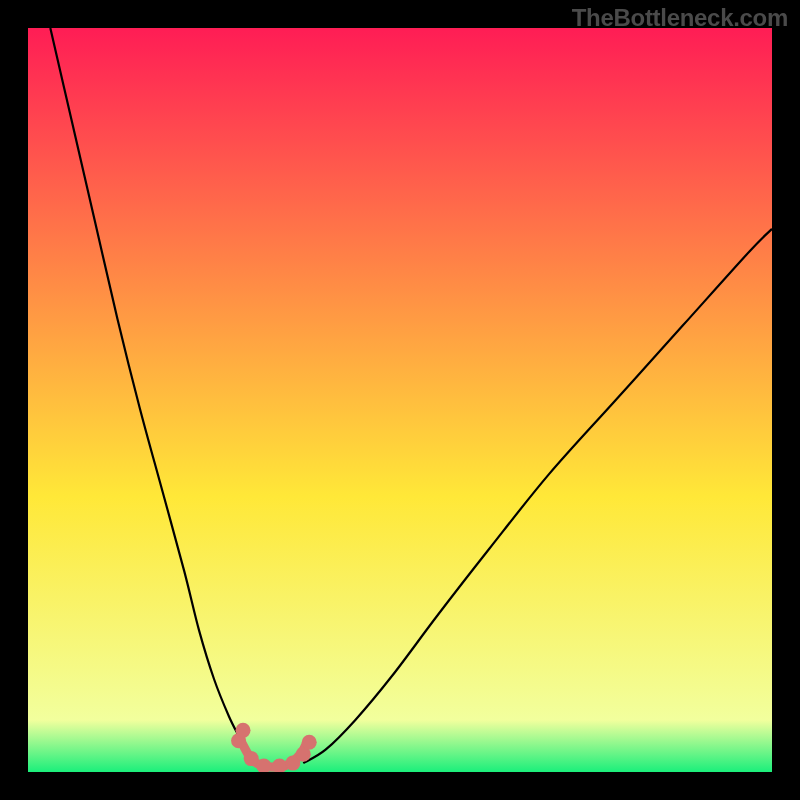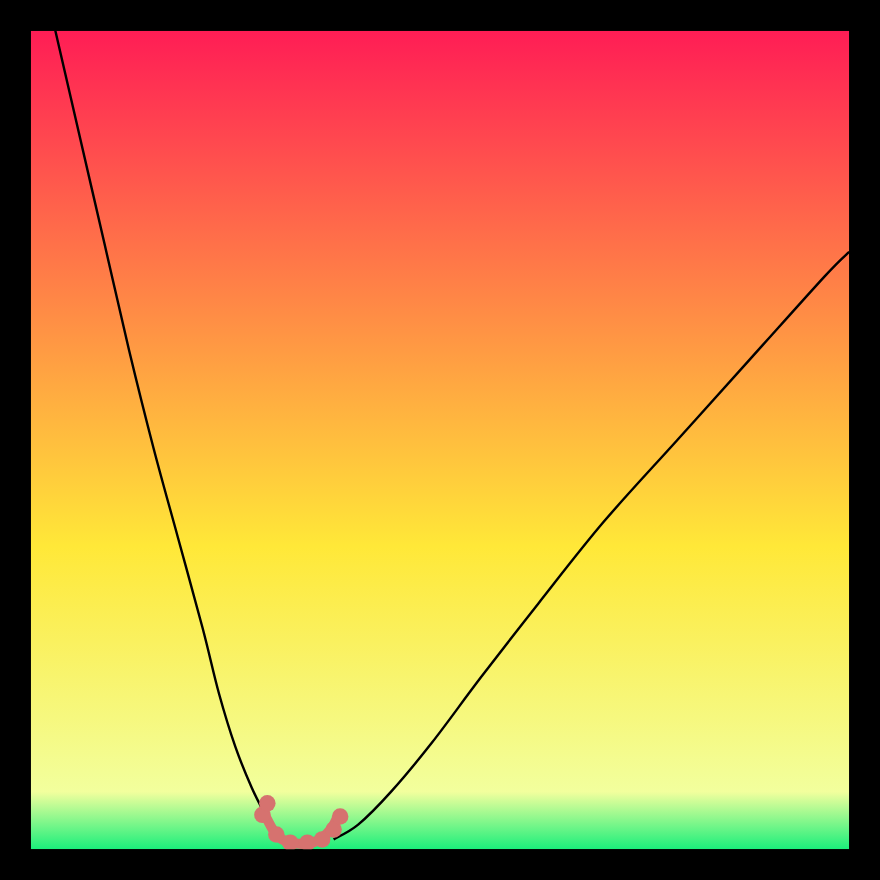--- a/index.html
+++ b/index.html
@@ -36,20 +36,21 @@
   }
   svg {
     display: block;
   }
 </style>
 </head>
 <body>
 
 <div class="frame">
 
+  <div class="watermark">TheBottleneck.com</div>
 
   <div class="plot-area">
 
     <svg width="744" height="744" viewBox="0 0 744 744">
       <defs>
         <linearGradient id="bg-grad" x1="0" y1="0" x2="0" y2="1">
           <stop offset="0%" stop-color="#ff1d55"></stop>
           <stop offset="63%" stop-color="#ffe838"></stop>
           <stop offset="93%" stop-color="#f2ff9d"></stop>
           <stop offset="100%" stop-color="#1bef7b"></stop>

